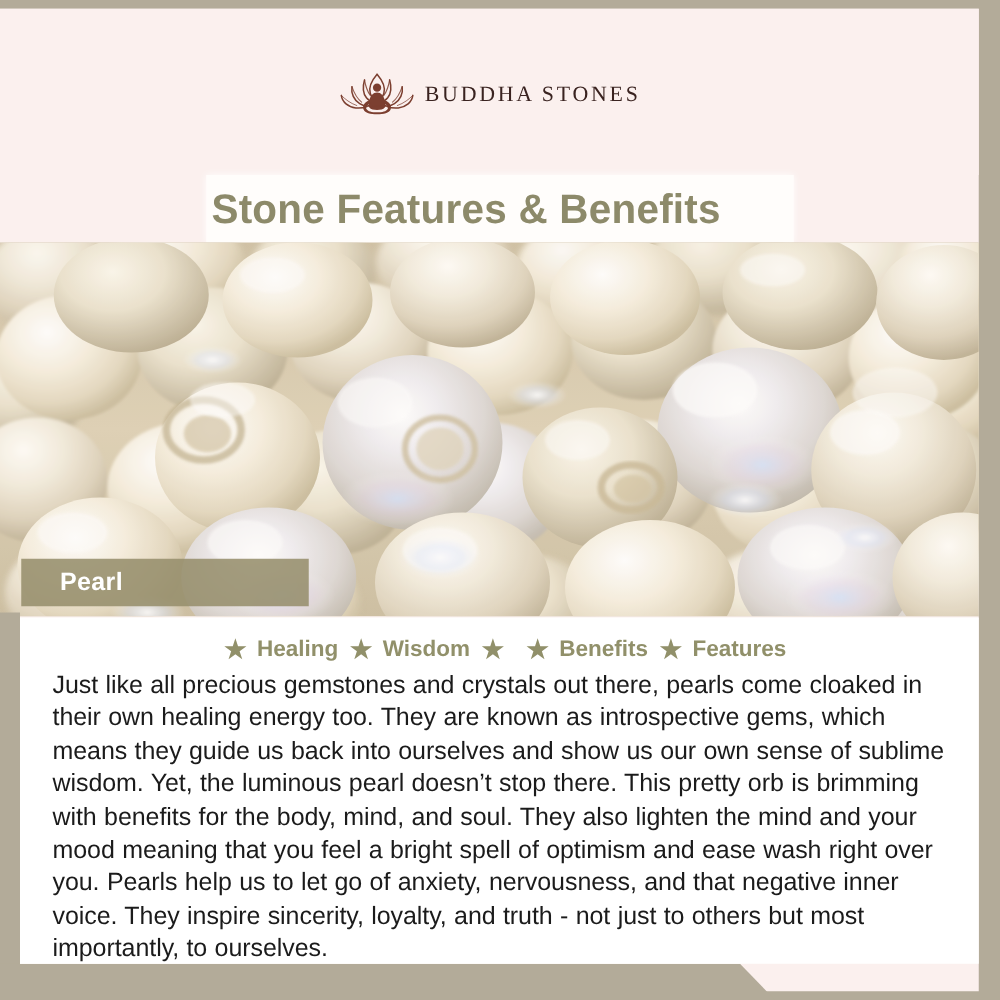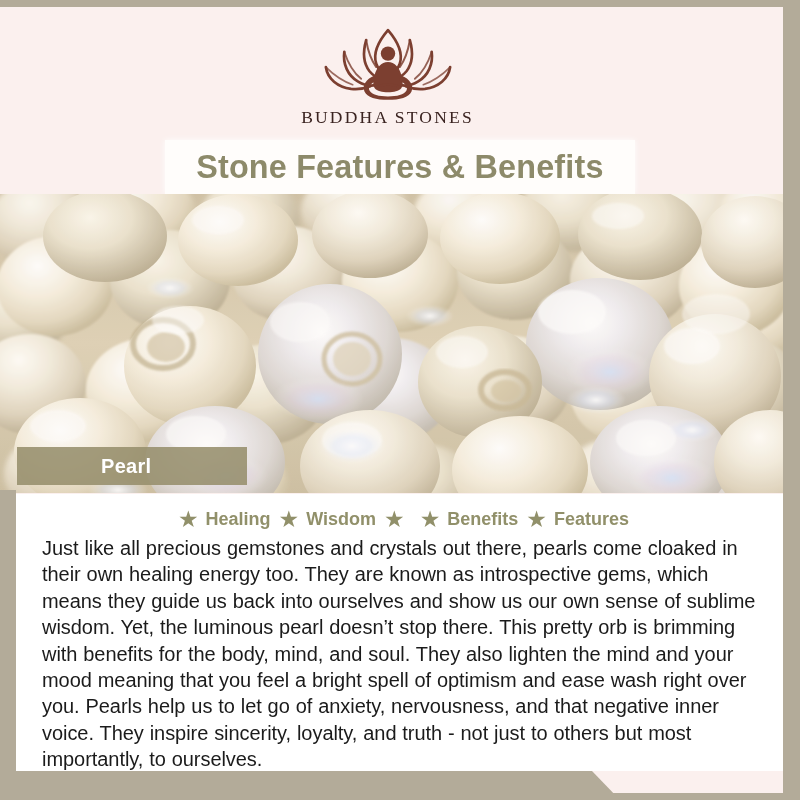--- a/index.html
+++ b/index.html
@@ -44,21 +44,21 @@
     width: 783px;
     height: 133px;
     background: #fbf0ee;
     display: flex;
     align-items: center;
     justify-content: center;
   }
   .logo-wrap {
     width: 250px;
     display: flex;
-    flex-direction: column;
+    flex-direction: row;
     align-items: center;
     margin-left: -8px;
   }
   .logo-mark { width: 170px; height: 84px; display: block; }
   .logo-text {
     font-family: "Liberation Serif", serif;
     font-size: 17.5px;
     letter-spacing: 2.2px;
     color: #3a2320;
     margin-top: 3px;
@@ -68,21 +68,21 @@
   
   .title-banner {
     position: absolute;
     left: 165px;
     top: 140px;
     width: 470px;
     height: 54px;
     background: #fffdfb;
     display: flex;
     align-items: center;
-    justify-content: center;
+    justify-content: flex-start;
     box-shadow: 0 0 6px rgba(255,255,255,0.9);
   }
   .title-text {
     font-family: "Liberation Sans Narrow", "Liberation Sans", sans-serif;
     font-weight: bold;
     font-size: 33px;
     color: #8d8a6a;
     letter-spacing: 0.2px;
     transform: scaleX(0.98);
     white-space: nowrap;
@@ -103,21 +103,21 @@
   
   .name-plate {
     position: absolute;
     left: 17px;
     bottom: 8px;
     width: 230px;
     height: 38px;
     background: rgba(150,142,108,0.88);
     display: flex;
     align-items: center;
-    padding-left: 84px;
+    padding-left: 31px;
   }
   .name-plate-text {
     font-family: "Liberation Sans", sans-serif;
     font-weight: bold;
     font-size: 20px;
     color: #ffffff;
     letter-spacing: 0.3px;
   }
 
   

